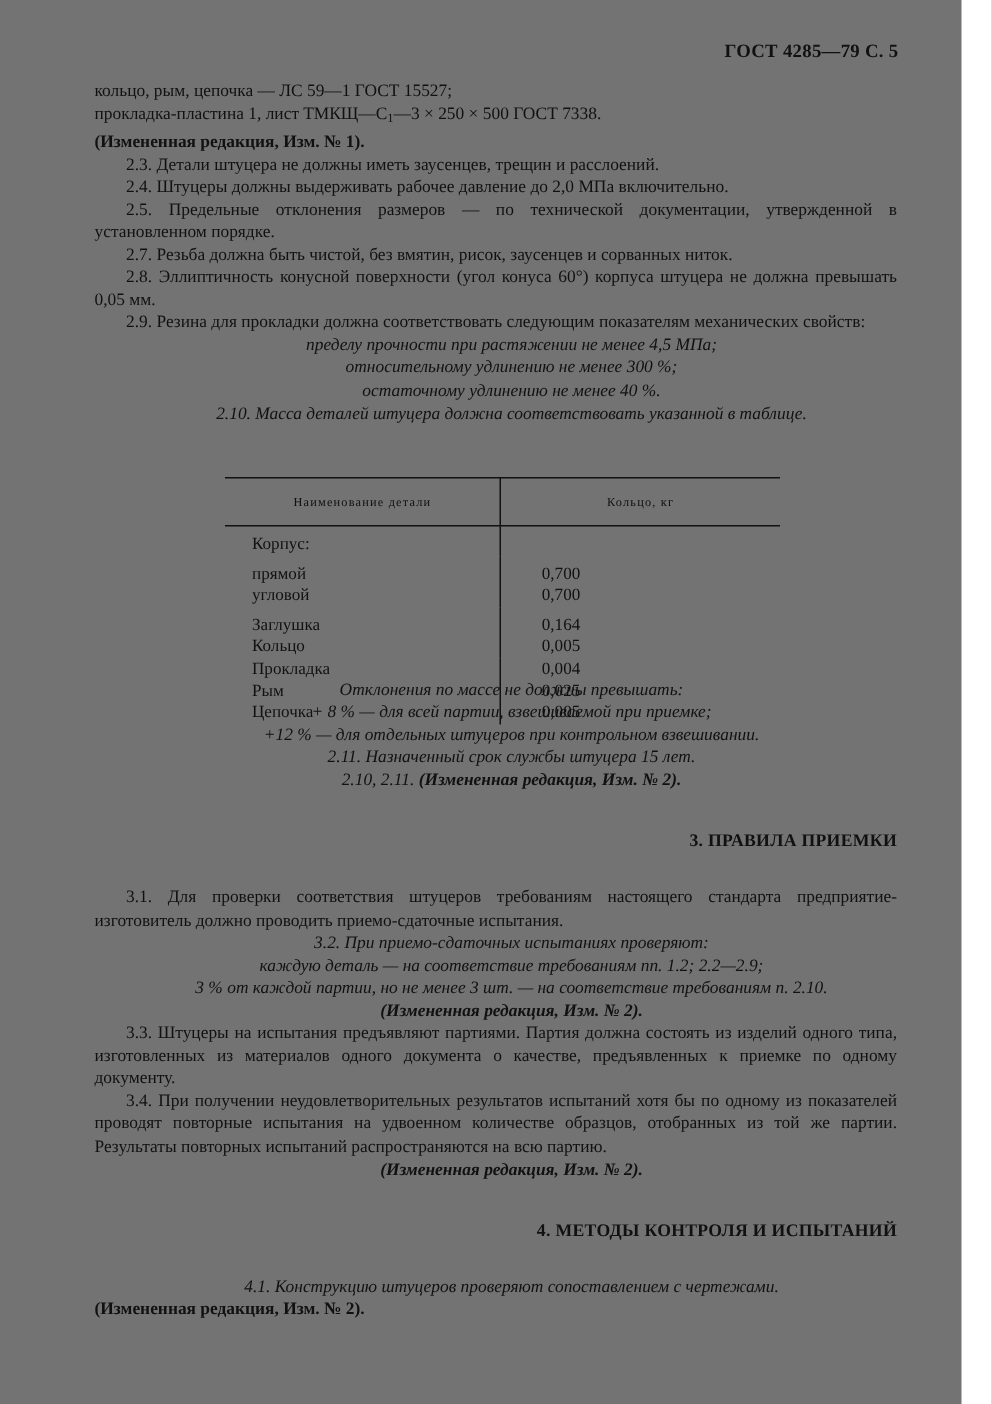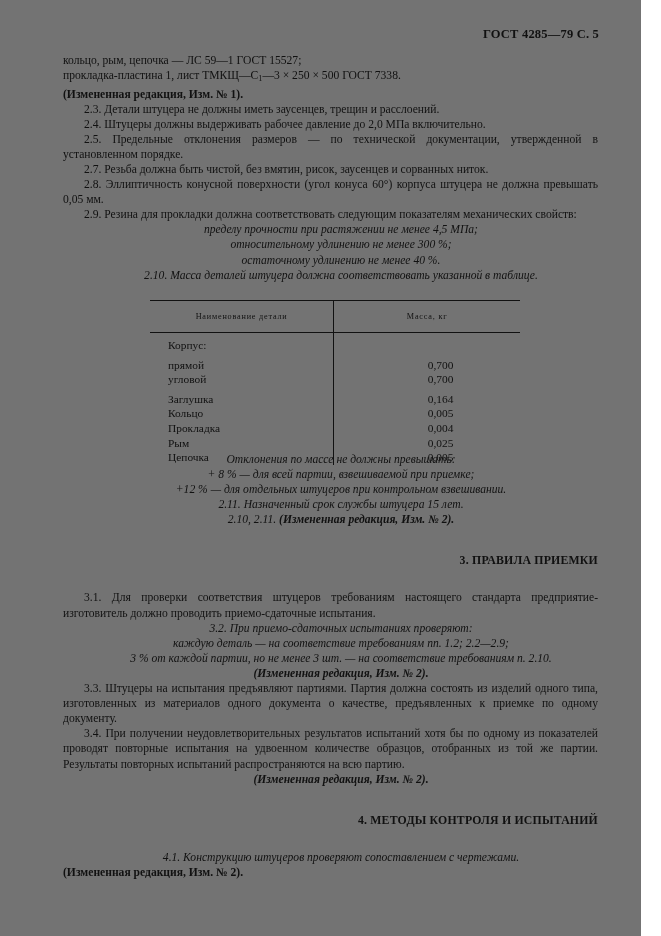--- a/index.html
+++ b/index.html
@@ -69,21 +69,21 @@
     text-align: right;
     letter-spacing: 0.2px;
   }
   .gap-before-heading { height: 26px; }
   .gap-after-heading  { height: 22px; }
 
   
   .table-wrap {
     position: absolute;
     left: 150px;
-    top: 300px;
+    top: 318px;
     width: 370px;
   }
   table.masses {
     width: 370px;
     border-collapse: collapse;
     font-size: 11.4px;
   }
   table.masses th {
     font-weight: normal;
     font-size: 8.2px;
@@ -99,21 +99,21 @@
   table.masses td {
     padding: 0;
     vertical-align: top;
   }
   table.masses td.c1 {
     border-right: 1.1px solid #111;
     padding-left: 18px;
     line-height: 14.6px;
   }
   table.masses td.c2 {
-    text-align: center;
+    text-align: left;
     line-height: 14.6px;
     padding-left: 27px;
   }
   .cell-pad-top { padding-top: 5px !important; }
 
   .sub { font-size: 0.72em; vertical-align: -0.28em; }
 </style>
 </head>
 <body>
 
@@ -149,21 +149,21 @@
     <p class="hang last-flat">остаточному удлинению не менее 40 %.</p>
 
     <p class="indent last-flat">2.10.  Масса деталей штуцера должна соответствовать указанной в таблице.</p>
   </div>
 
   <div class="table-wrap">
     <table class="masses">
       <thead>
         <tr>
           <th class="c1">Наименование детали</th>
-          <th class="c2">Масса, кг</th>
+          <th class="c2">Кольцо, кг</th>
         </tr>
       </thead>
       <tbody>
         <tr>
           <td class="c1 cell-pad-top">Корпус:</td>
           <td class="c2 cell-pad-top">&nbsp;</td>
         </tr>
         <tr>
           <td class="c1 cell-pad-top">прямой</td>
           <td class="c2 cell-pad-top">0,700</td>

